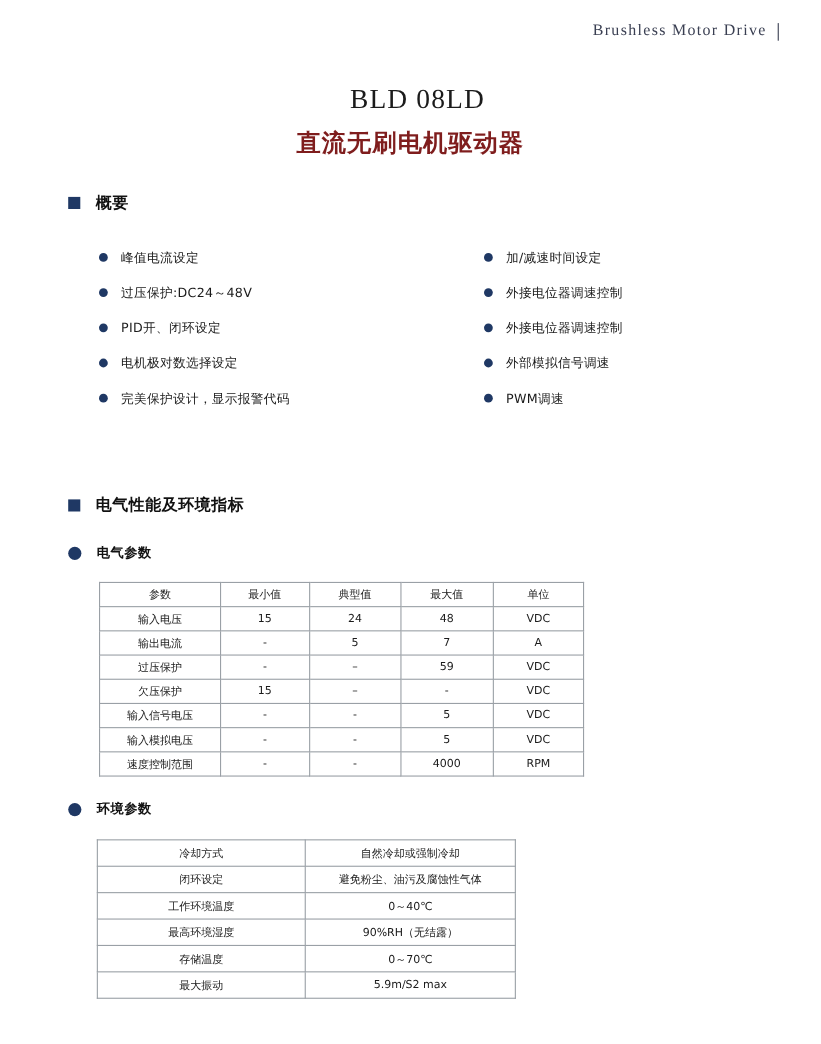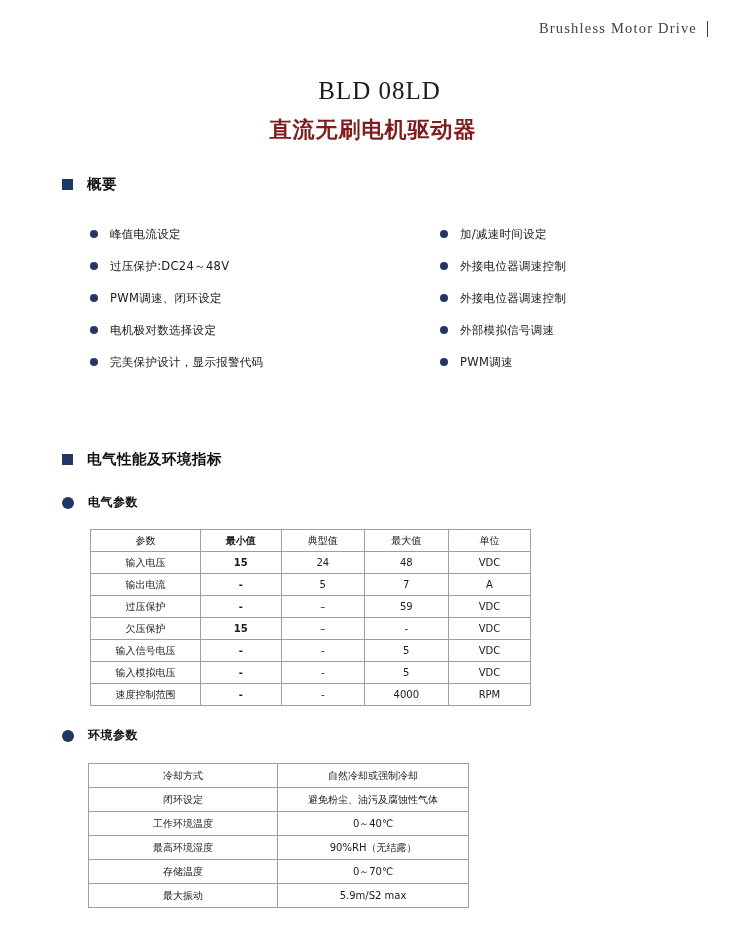--- a/index.html
+++ b/index.html
@@ -148,21 +148,21 @@
     padding: 0 4px;
   }
 
   #elec-table {
     position: absolute;
     top: 529px;
     left: 90px;
     width: 441px;
   }
   #elec-table td.c0 { width: 113px; }
-  #elec-table td.c1 { width: 80px; font-weight: bold; }
+  #elec-table td.c1 { width: 80px; }
   #elec-table td.c2 { width: 82px; }
   #elec-table td.c3 { width: 82px; }
   #elec-table td.c4 { width: 80px; }
 
   #env-table {
     position: absolute;
     top: 763px;
     left: 88px;
     width: 381px;
   }
@@ -202,21 +202,21 @@
   <div class="feature-item">
     <span class="dot"></span>
     <span class="feature-text">过压保护:DC24～48V</span>
   </div>
   <div class="feature-item">
     <span class="dot"></span>
     <span class="feature-text">外接电位器调速控制</span>
   </div>
   <div class="feature-item">
     <span class="dot"></span>
-    <span class="feature-text">PWM调速、闭环设定</span>
+    <span class="feature-text">PID开、闭环设定</span>
   </div>
   <div class="feature-item">
     <span class="dot"></span>
     <span class="feature-text">外接电位器调速控制</span>
   </div>
   <div class="feature-item">
     <span class="dot"></span>
     <span class="feature-text">电机极对数选择设定</span>
   </div>
   <div class="feature-item">

